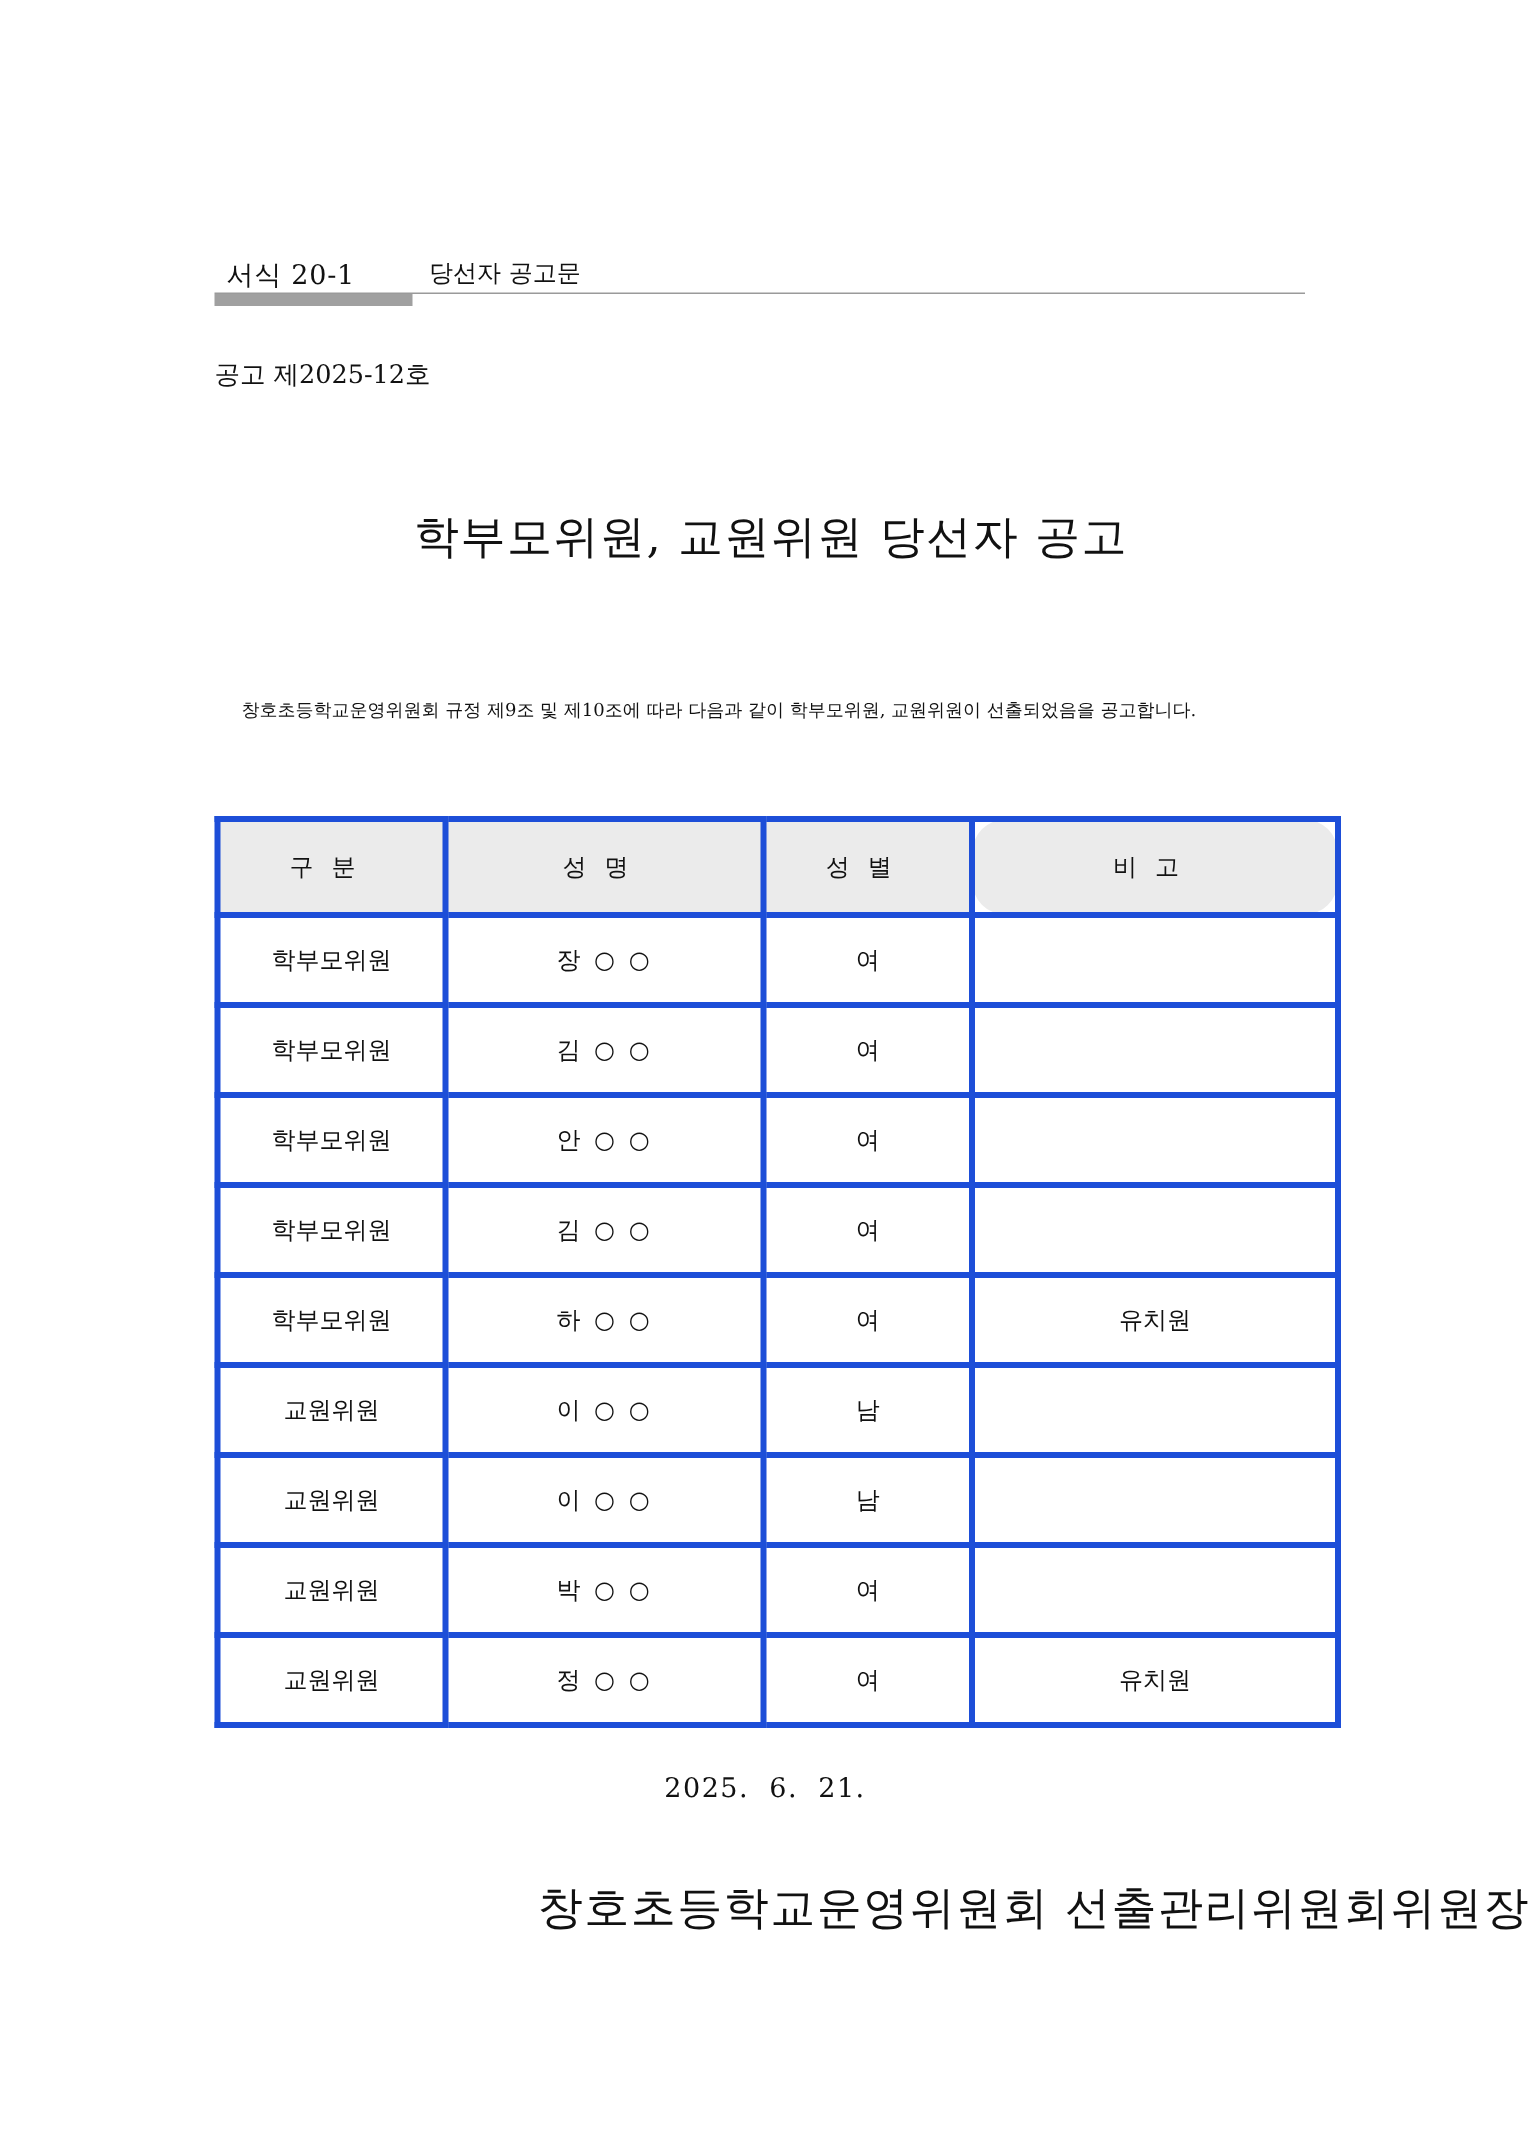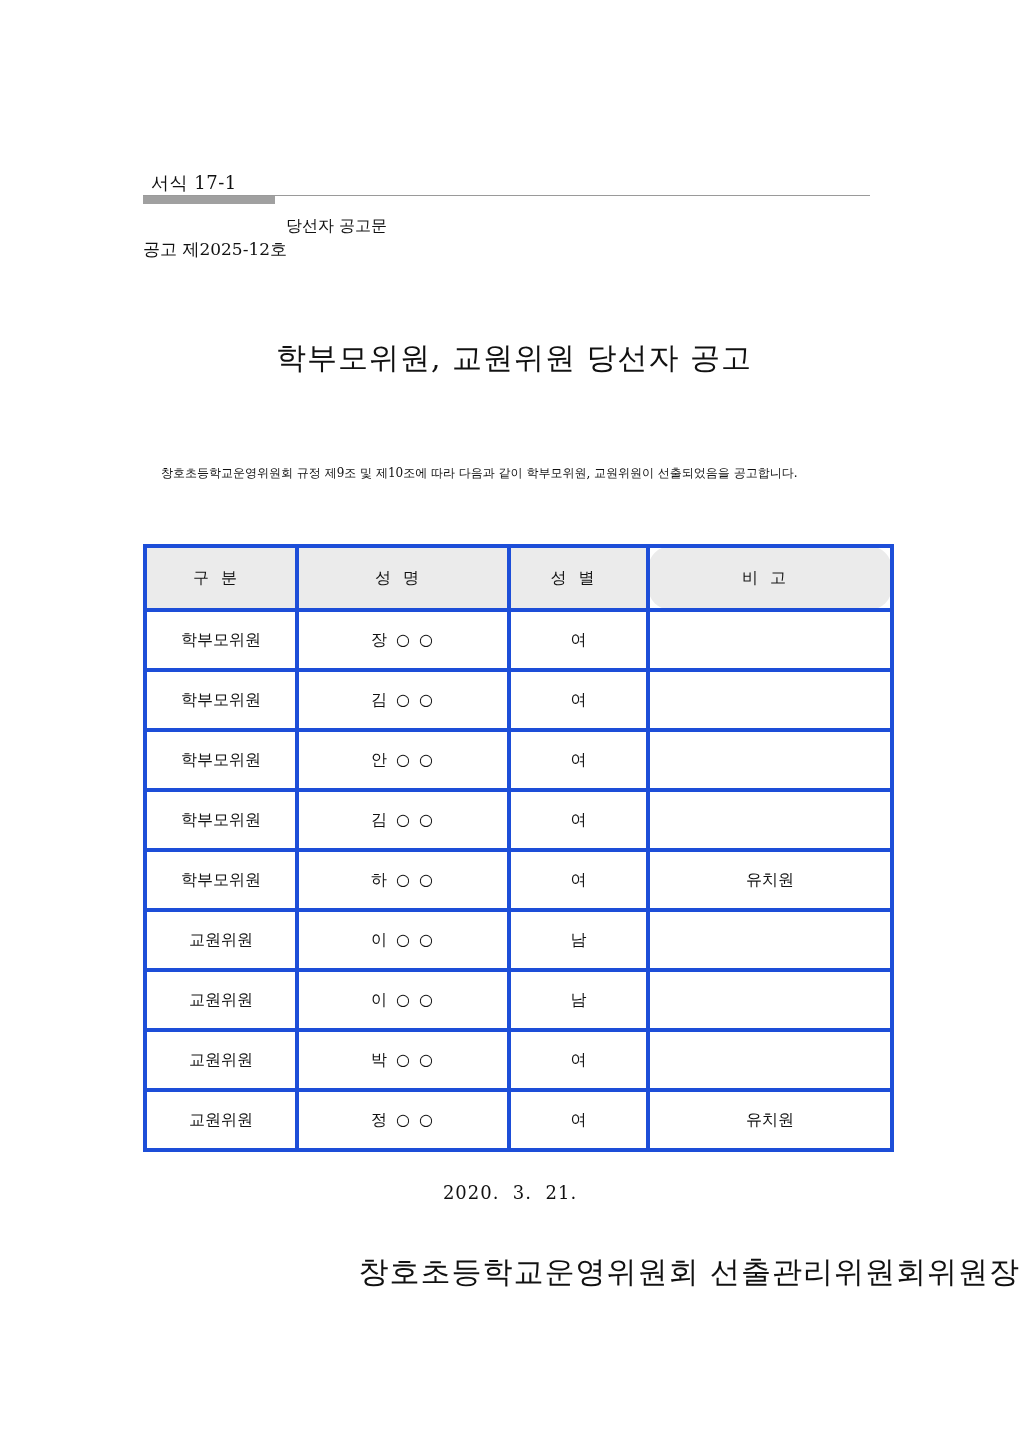--- a/index.html
+++ b/index.html
@@ -1,38 +1,38 @@
 <!DOCTYPE html>
 <html><head>
 <meta charset="utf-8">
 <style>
   html, body { margin:0; padding:0; background:#ffffff; }
   body { width:1020px; height:1431px; position:relative; font-family:"DejaVu Serif","Liberation Serif",serif; color:#111; }
   .form-header { position:absolute; left:143px; top:168px; width:727px; height:38px; }
   .form-code { position:absolute; left:8px; top:3px; font-size:18px; letter-spacing:0.5px; }
-  .form-name { position:absolute; left:143px; top:4px; font-size:16px;margin-top:44px; }
+  .form-name { position:absolute; left:143px; top:4px; font-size:16px; }
   .header-line { position:absolute; left:0; top:27px; width:727px; height:1px; background:#9a9a9a; }
   .header-bar { position:absolute; left:0; top:28px; width:132px; height:8px; background:#a0a0a0; }
   .notice-no { position:absolute; left:143px; top:238px; font-size:17px; }
   .title { position:absolute; left:0; width:1020px; top:338px; text-align:center; font-size:30px; letter-spacing:1px; padding-left:4px; }
   .body-text { position:absolute; left:143px; top:452px; width:740px; font-size:12px; line-height:42px; text-align:justify; }
   .body-text .indent { display:inline-block; width:18px; }
   table.results { position:absolute; left:143px; top:544px; width:751px; border-collapse:collapse; border:2px solid #808080; font-size:16px; }
   table.results th, table.results td { border:4px solid #1d4ed8; text-align:center; height:56px; padding:0; font-weight:normal; }
   table.results th { background:#ebebeb; height:60px; letter-spacing:12px; }
   .col1 { width:148px; } .col2 { width:208px; } .col3 { width:135px; } .col4 { width:auto;border-radius:23px; }
   .circles { letter-spacing:2px; }
   .date { position:absolute; left:0; width:1020px; top:1182px; text-align:center; font-size:18px; letter-spacing:1px; }
   .signer { position:absolute; left:0; width:1020px; top:1252px; text-align:right; font-size:30px; letter-spacing:1px; }
 </style>
 </head>
 <body>
 
 <div class="form-header">
-  <span class="form-code">서식 17-1</span>
+  <span class="form-code">서식 20-1</span>
   <span class="form-name">당선자 공고문</span>
   <div class="header-line"></div>
   <div class="header-bar"></div>
 </div>
 
 <div class="notice-no">공고 제2025-12호</div>
 
 <div class="title">학부모위원, 교원위원 당선자 공고</div>
 
 <div class="body-text"><span class="indent"></span><span>창호초등학교운영위원회 규정 제9조 및 제10조에 따라 다음과 같이 학부모위원, 교원위원이 선출되었음을 공고합니다.</span></div>
@@ -97,15 +97,15 @@
     </tr>
     <tr>
       <td>교원위원</td>
       <td class="circles">정 ○ ○</td>
       <td>여</td>
       <td>유치원</td>
     </tr>
   </tbody>
 </table>
 
-<div class="date" style="white-space:pre;">2020.  3.  21.</div>
+<div class="date" style="white-space:pre;">2025.  6.  21.</div>
 
 <div class="signer">창호초등학교운영위원회 선출관리위원회위원장</div>
 
 </body></html>

